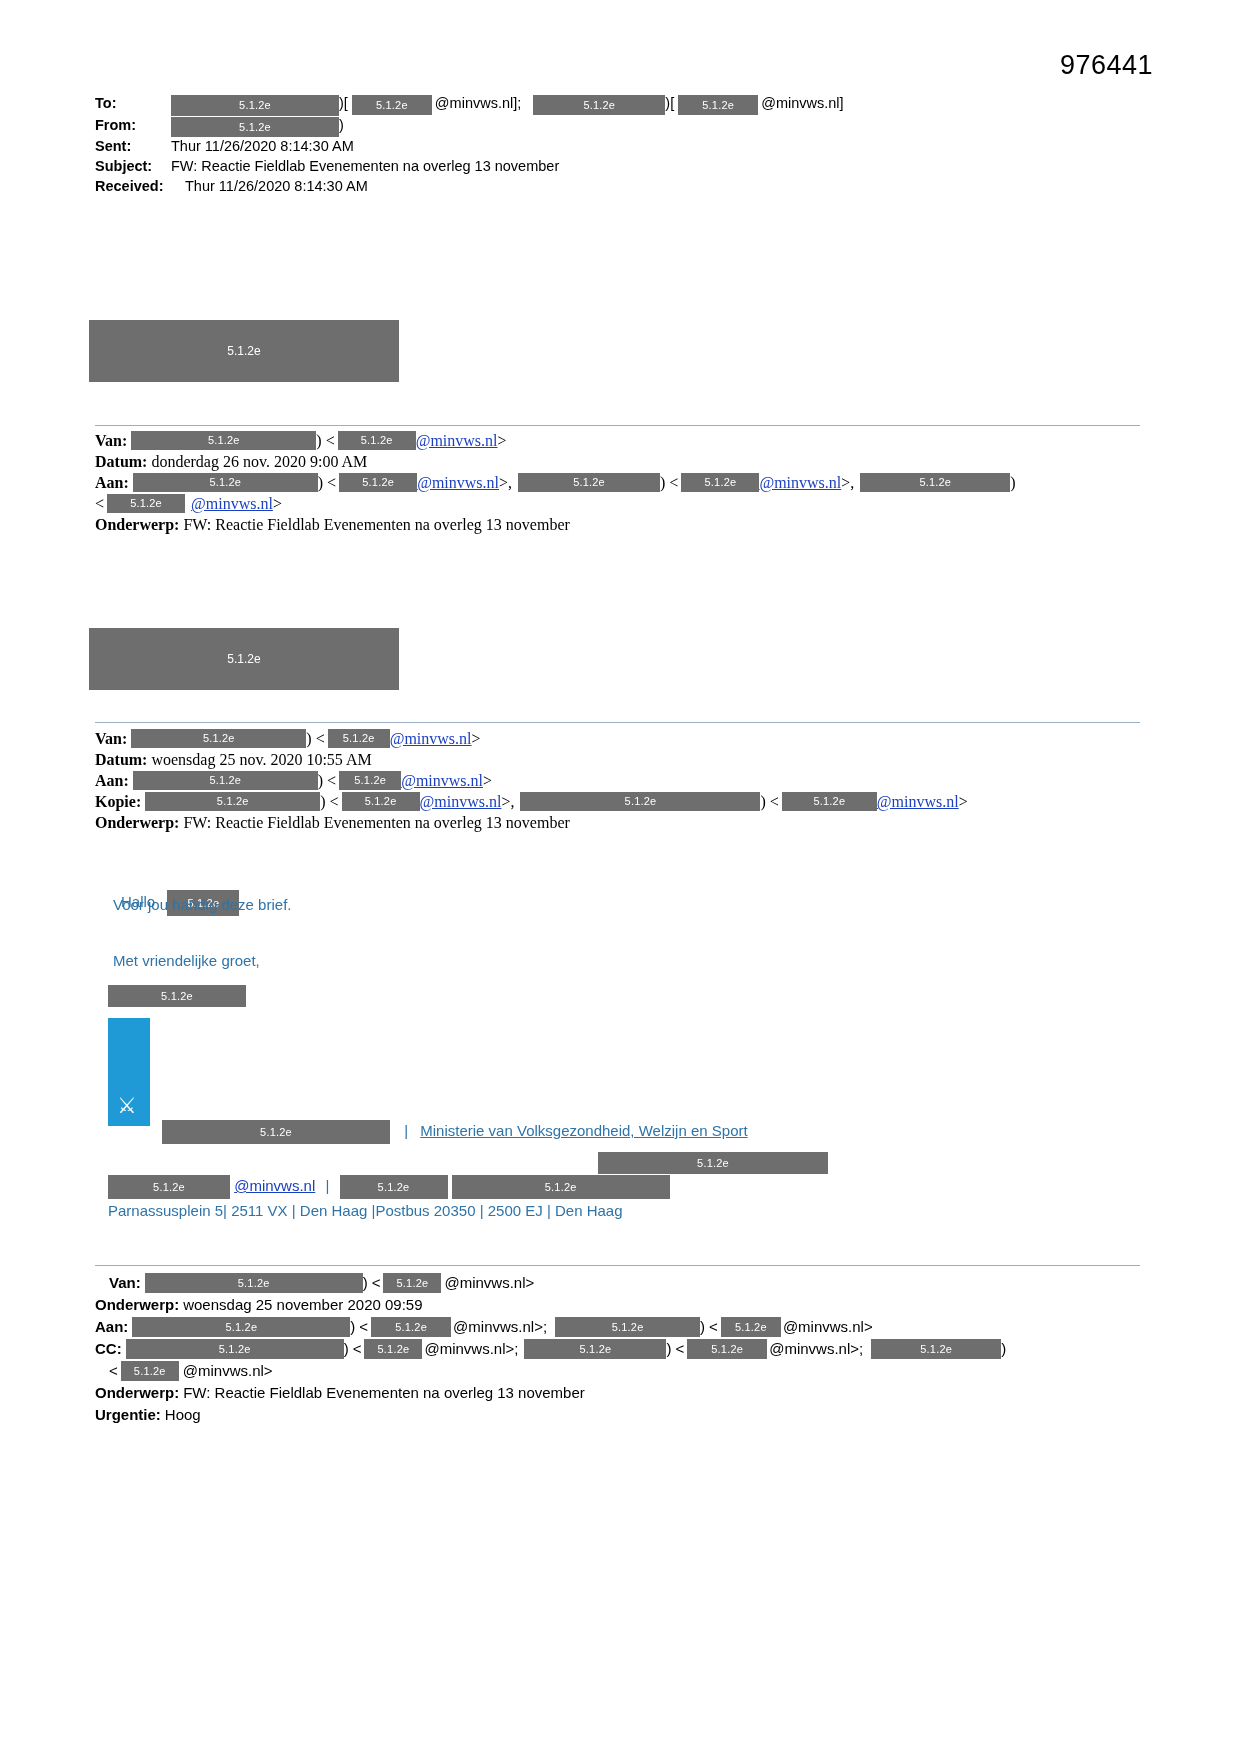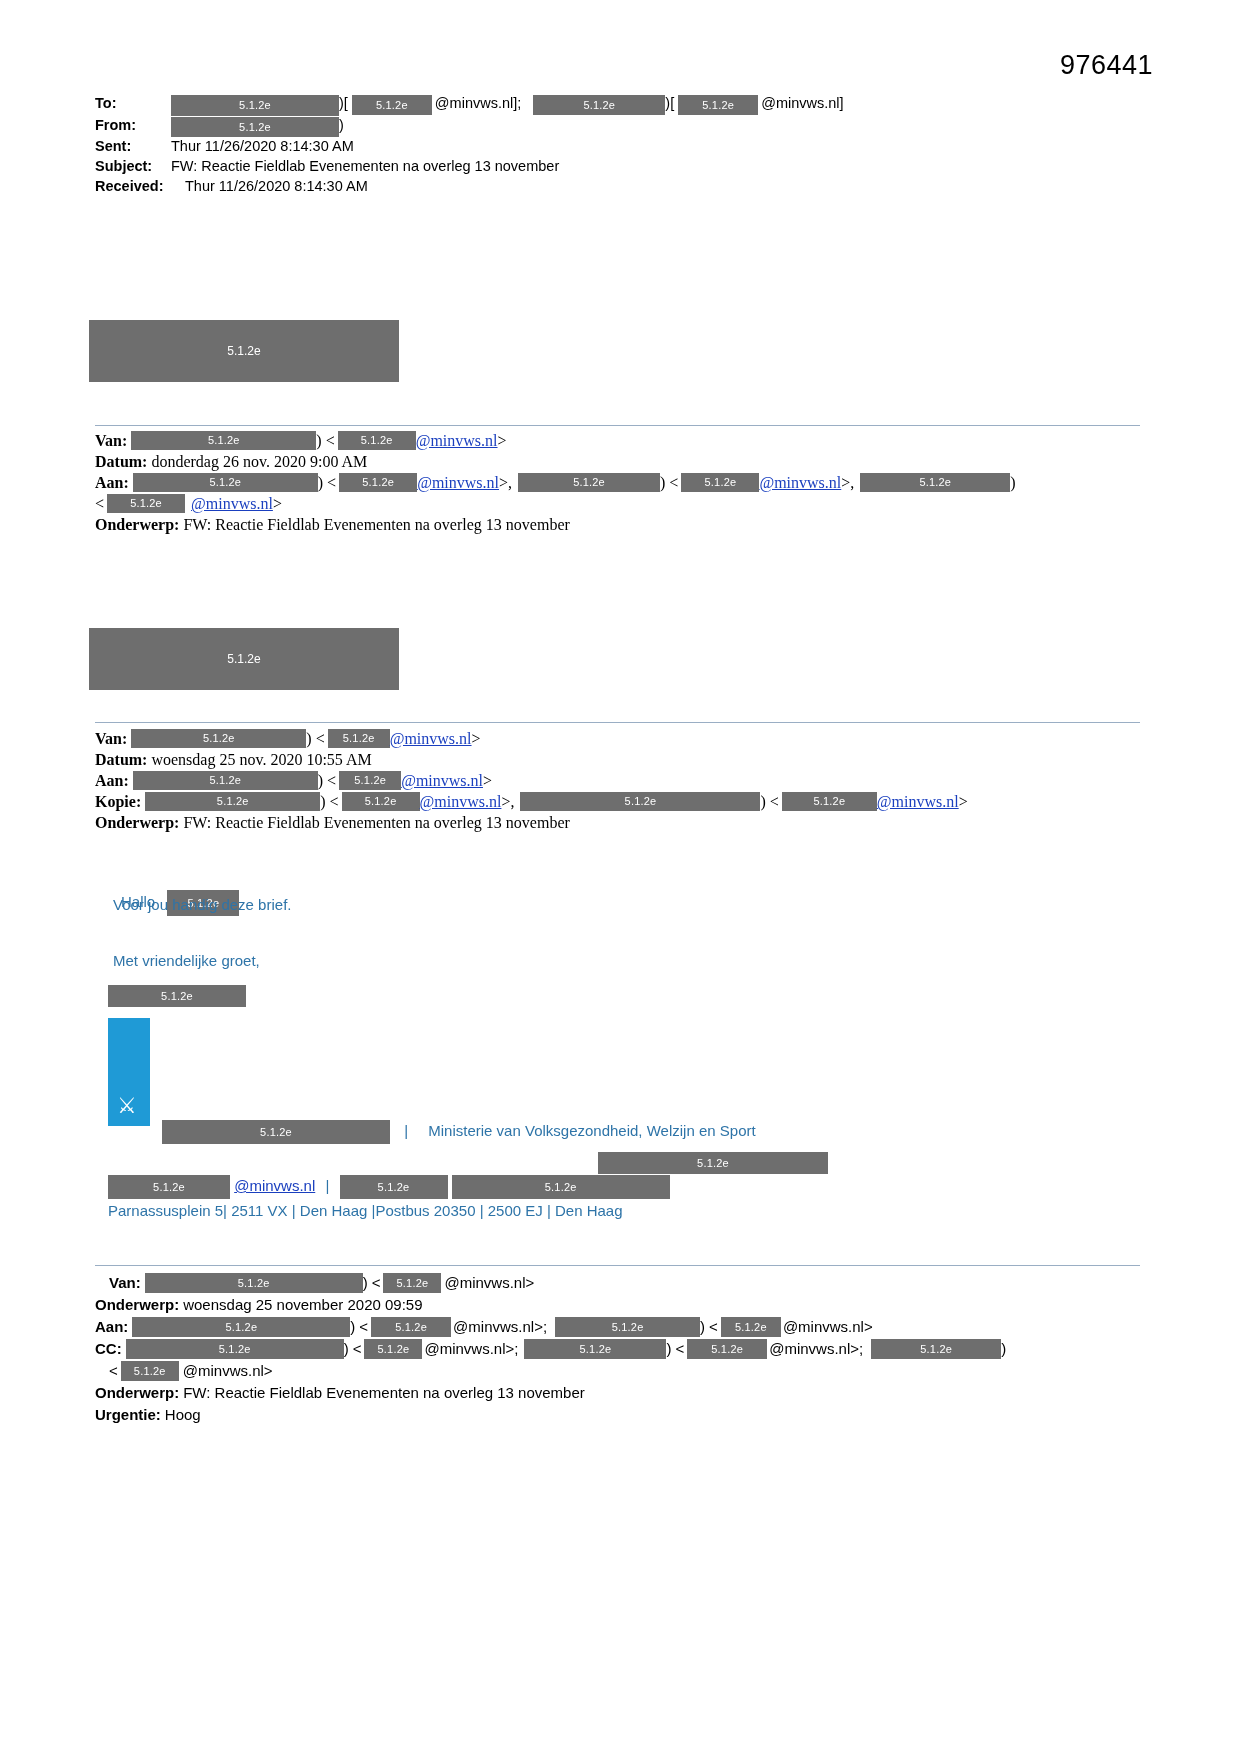--- a/index.html
+++ b/index.html
@@ -325,21 +325,21 @@
   <div class="bodytext" style="top:952px;">Met vriendelijke groet,</div>
 
   <div class="red" style="position:absolute; left:108px; top:985px; width:138px; height:22px; line-height:22px;">5.1.2e</div>
 
   <div class="sig-bar" style="left:108px; top:1018px; width:42px; height:108px;"></div>
   <div class="crest" style="left:117px; top:1095px;">⚔</div>
 
   <div class="sig-line" style="left:162px; top:1120px;">
     <span class="red" style="width:228px;height:24px;line-height:24px;">5.1.2e</span>
     <span style="margin-left:10px;">|</span>
-    <span style="margin-left:16px; ">Ministerie van Volksgezondheid, Welzijn en Sport</span>
+    <span style="margin-left:8px; text-decoration:underline;">Ministerie van Volksgezondheid, Welzijn en Sport</span>
   </div>
 
 
   <div class="red" style="position:absolute; left:598px; top:1152px; width:230px; height:22px; line-height:22px;">5.1.2e</div>
 
   <div class="sig-line" style="left:108px; top:1175px;">
     <span class="red" style="width:122px;height:24px;line-height:24px;">5.1.2e</span>
     <span class="lnk">@minvws.nl</span>
     <span style="margin-left:6px;">|</span>
     <span class="red" style="width:108px;height:24px;line-height:24px;margin-left:6px;">5.1.2e</span>

